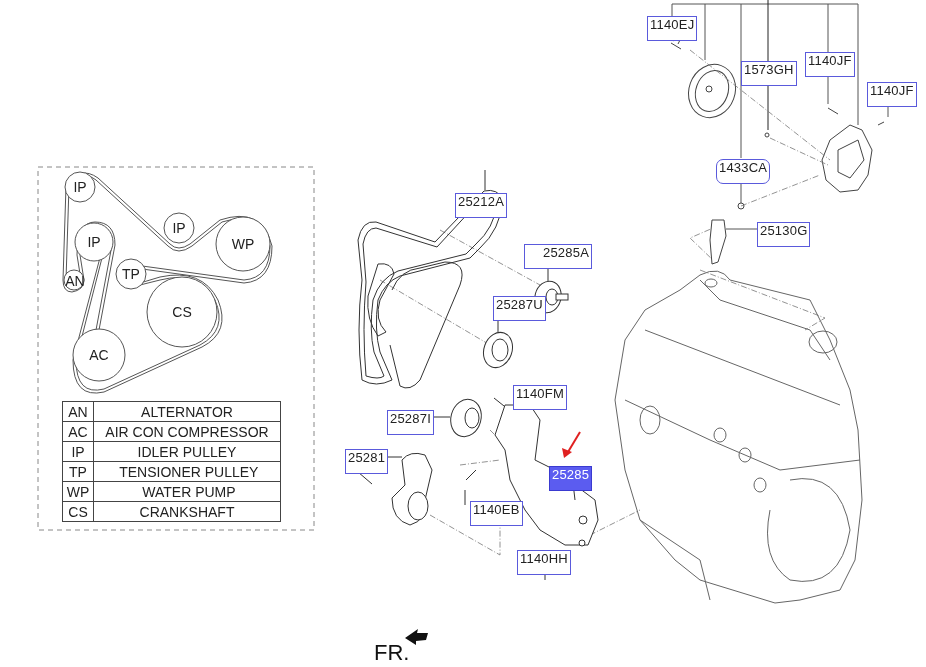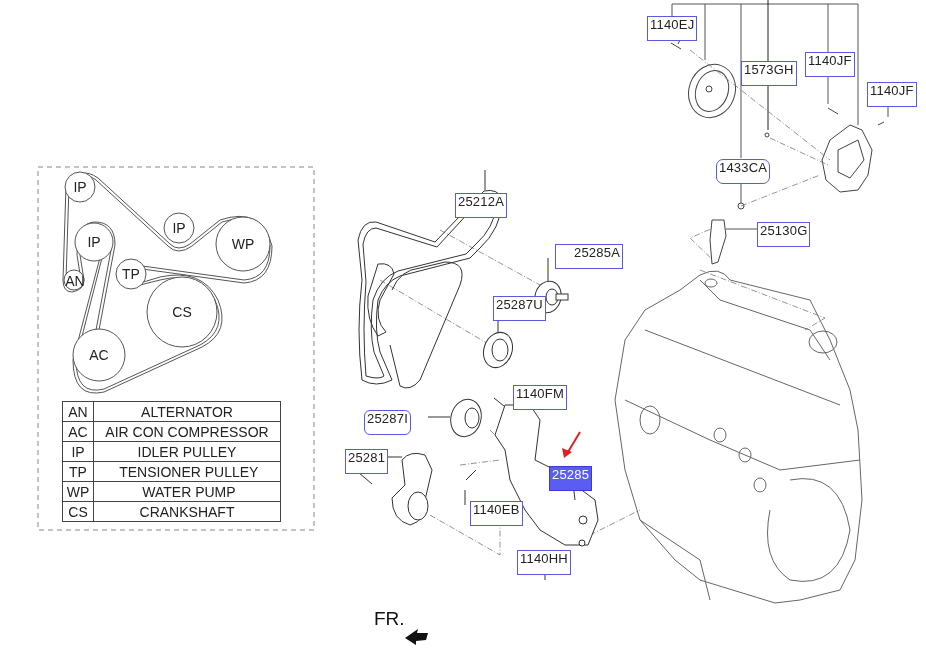--- a/index.html
+++ b/index.html
@@ -5,21 +5,21 @@
   html,body{margin:0;padding:0;background:#fff;}
   body{width:926px;height:667px;position:relative;overflow:hidden;font-family:"Liberation Sans",sans-serif;}
   svg{position:absolute;left:0;top:0;}
   .part-label{position:absolute;height:25px;line-height:15px;padding:0 2px;border:1px solid #5a5adc;background:#fff;color:#222;font-size:13px;letter-spacing:0.2px;white-space:nowrap;box-sizing:border-box;}
   .part-label.hl{background:#5b5cf0;color:#ffffff;border-color:#3a3ad0;}
   .pulley-label{position:absolute;font-size:14px;color:#222;transform:translate(-50%,-50%);white-space:nowrap;}
   .legend{position:absolute;left:62px;top:401px;border-collapse:collapse;font-size:14px;color:#222;}
   .legend td{border:1px solid #444;height:19px;padding:0 4px;line-height:18px;text-align:center;}
   .legend td.code{width:24px;text-align:center;padding:0 3px;}
   .legend td.desc{width:178px;}
-  .fr{position:absolute;left:374px;top:608px;font-size:19px;color:#111;}
+  .fr{position:absolute;left:374px;top:640px;font-size:22px;color:#111;}
 </style>
 </head>
 <body>
 
 <svg width="926" height="667">
 
   <rect x="38" y="167" width="276" height="363" fill="none" stroke="#888" stroke-dasharray="5,4"></rect>
 
   <g fill="none" stroke="#555" stroke-width="1">
 
@@ -191,22 +191,22 @@
   </tbody>
 </table>
 
 <span class="part-label" style="left:647px;top:16px;">1140EJ</span>
 <span class="part-label" style="left:741px;top:61px;">1573GH</span>
 <span class="part-label" style="left:805px;top:52px;">1140JF</span>
 <span class="part-label" style="left:867px;top:82px;">1140JF</span>
 <span class="part-label" style="left:716px;top:159px;border-radius:7px;">1433CA</span>
 <span class="part-label" style="left:757px;top:222px;">25130G</span>
 <span class="part-label" style="left:455px;top:155px;margin-top:38px;">25212A</span>
-<span class="part-label" style="left:555px;top:244px;padding-left:18px;">25285A</span>
+<span class="part-label" style="left:524px;top:244px;padding-left:18px;">25285A</span>
 <span class="part-label" style="left:473px;top:296px;margin-left:20px;">25287U</span>
 <span class="part-label" style="left:513px;top:385px;">1140FM</span>
-<span class="part-label" style="left:364px;top:410px;border-radius:6px;">25287I</span>
+<span class="part-label" style="left:387px;top:410px;">25287I</span>
 <span class="part-label" style="left:345px;top:449px;">25281</span>
 <span class="part-label hl" style="left:549px;top:466px;">25285</span>
 <span class="part-label" style="left:436px;top:501px;margin-left:34px;">1140EB</span>
 <span class="part-label" style="left:517px;top:550px;">1140HH</span>
 
 <span class="fr">FR.</span>
 
 </body></html>

